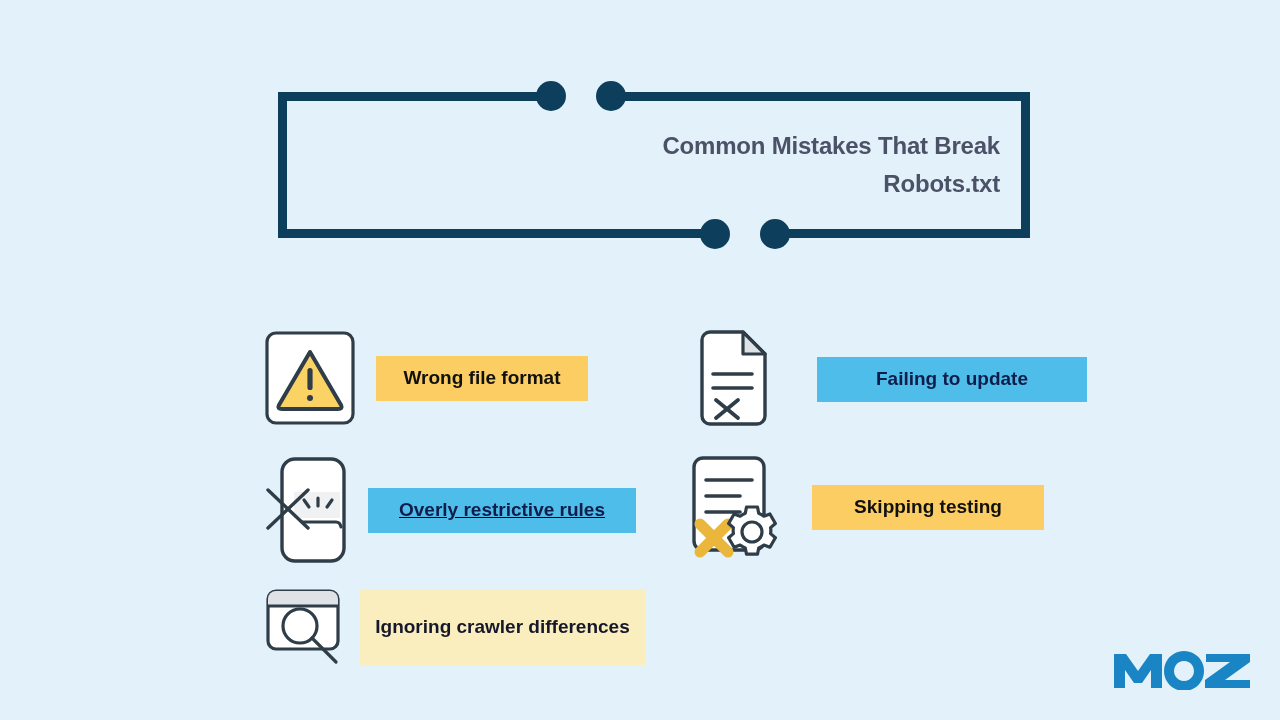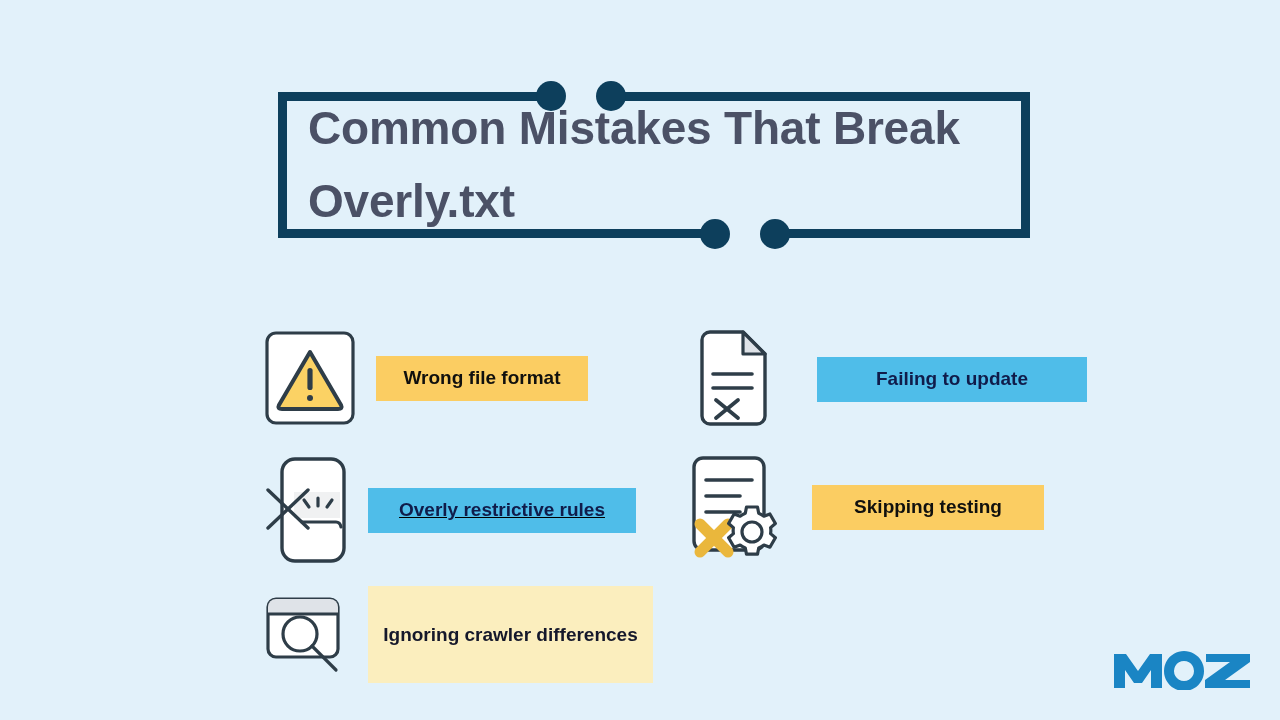--- a/index.html
+++ b/index.html
@@ -44,22 +44,22 @@
   .dot-top-right  { left: 318px;  top: -11px; }
   .dot-bot-left   { left: 422px;  bottom: -11px; }
   .dot-bot-right  { left: 482px;  bottom: -11px; }
 
   #title-text {
     position: absolute;
     left: 30px;
     right: 30px;
     top: 50%;
     transform: translateY(-50%);
-    text-align: left;
-    font-size: 46px;
+    text-align: right;
+    font-size: 24px;
     font-weight: bold;
     color: #4b5166;
     line-height: 1.58;
     letter-spacing: -0.2px;
   }
 
   
   .item {
     position: absolute;
     display: flex;
@@ -91,21 +91,21 @@
   #item-wrong-file-format { left: 264px; top: 330px; }
   #item-wrong-file-format .icon-box { width: 92px; height: 96px; }
   #item-wrong-file-format .label { width: 212px; height: 45px; margin-left: 20px; }
 
   #item-overly-restrictive { left: 264px; top: 454px; text-decoration: underline; }
   #item-overly-restrictive .icon-box { width: 92px; height: 112px; }
   #item-overly-restrictive .label { width: 268px; height: 45px; margin-left: 12px; }
 
   #item-ignoring-crawler { left: 260px; top: 586px; }
   #item-ignoring-crawler .icon-box { width: 96px; height: 82px; }
-  #item-ignoring-crawler .label { width: 285px; height: 97px; margin-left: 12px; }
+  #item-ignoring-crawler .label { width: 285px; height: 75px; margin-left: 4px; }
 
   #item-failing-update { left: 694px; top: 330px; gap: 21px; }
   #item-failing-update .icon-box { width: 80px; height: 98px; }
   #item-failing-update .label { width: 270px; height: 45px; margin-left: 22px; }
 
   #item-skipping-testing { left: 688px; top: 452px; }
   #item-skipping-testing .icon-box { width: 94px; height: 110px; }
   #item-skipping-testing .label { width: 232px; height: 45px; margin-left: 30px; }
 
   
@@ -128,21 +128,21 @@
   <div class="frame-edge frame-bot-a"></div>
   <div class="frame-edge frame-bot-b"></div>
 
   <div class="frame-dot dot-top-left"></div>
   <div class="frame-dot dot-top-right"></div>
   <div class="frame-dot dot-bot-left"></div>
   <div class="frame-dot dot-bot-right"></div>
 
   <div id="title-text">
     <div>Common Mistakes That Break</div>
-    <div>Overly.txt</div>
+    <div>Robots.txt</div>
   </div>
 </div>
 
 <div class="item" id="item-wrong-file-format">
   <div class="icon-box">
     <svg width="92" height="96" viewBox="0 0 92 96">
       <rect x="3" y="3" width="86" height="90" rx="9" ry="9" fill="#ffffff" stroke="#2e3d48" stroke-width="3.2"></rect>
       <path d="M46 22 L77 75 Q79 79 74 79 L18 79 Q13 79 15 75 Z" fill="#fbd264" stroke="#2e3d48" stroke-width="4" stroke-linejoin="round"></path>
       <rect x="43.4" y="38" width="5.2" height="22" rx="2.6" fill="#2e3d48"></rect>
       <circle cx="46" cy="68" r="3" fill="#2e3d48"></circle>

